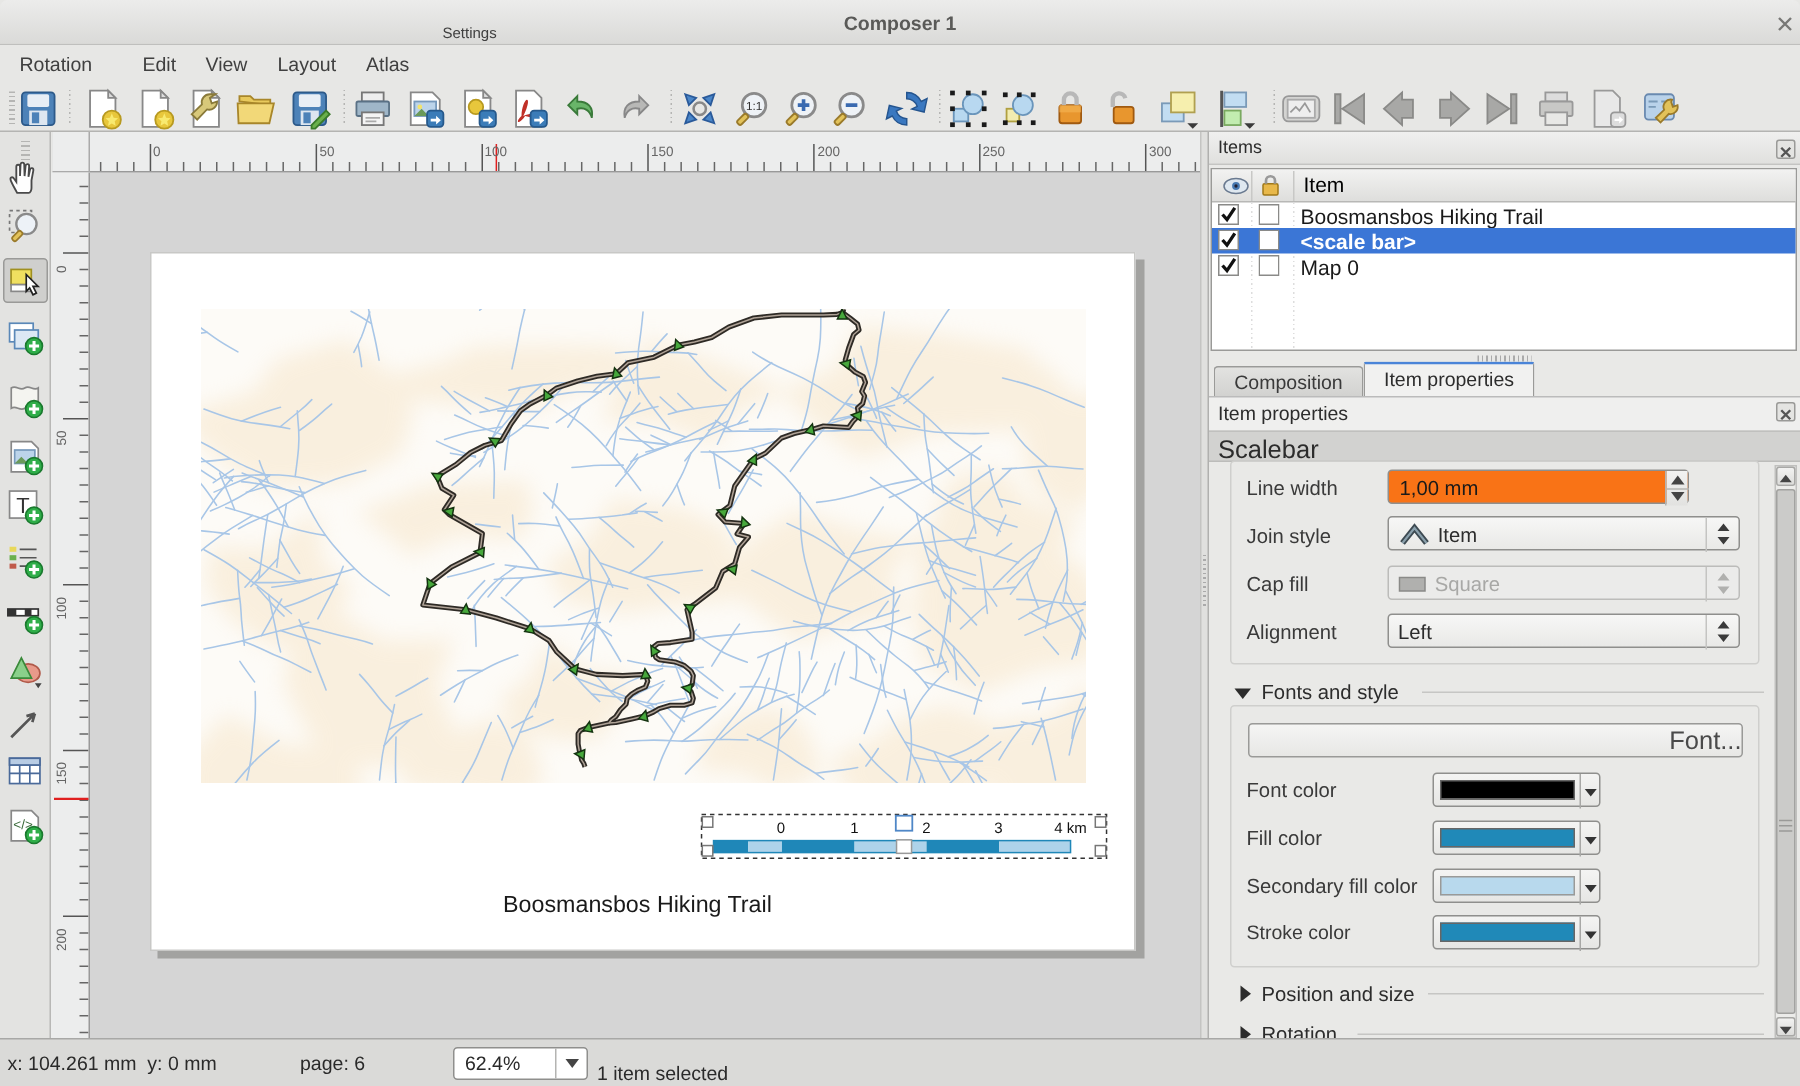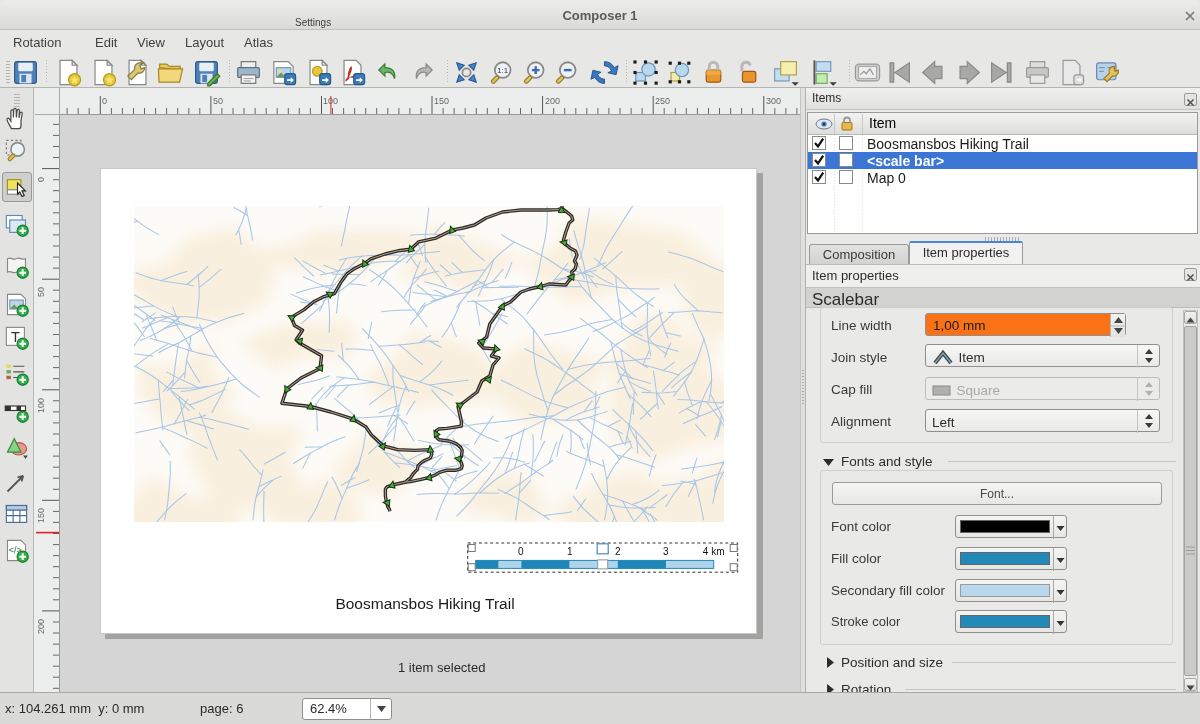--- a/index.html
+++ b/index.html
@@ -1021,21 +1021,21 @@
 <svg width="22" height="23">
           <path d="M11 4 l4 5 h-8z M11 18 l4-5 h-8z" fill="#3a3a3a"></path>
         </svg></div>
     </div>
     <svg width="14" height="12" style="position:absolute;left:822px;top:456px">
       <path d="M1 3 h11 l-5.5 7z" fill="#2c2c2c"></path>
     </svg>
     <div style="position:absolute;left:841px;top:454px;font-size:13.5px;color:#2c2c2c">Fonts and style</div>
     <div style="position:absolute;left:948px;top:461px;width:228px;height:1px;background:#c6c6c4"></div>
     <div style="position:absolute;left:820px;top:470px;width:353px;height:175px;border:1px solid #cfcfcd;border-radius:3px"></div>
-    <div style="position:absolute;left:832px;top:482px;width:330px;height:23px;background:linear-gradient(#f5f5f4,#e7e7e5);border:1px solid #9a9a98;border-radius:3px;text-align:center;font-size:12px;color:#4a4a4a;line-height:22px">Font...</div>
+    <div style="position:absolute;left:832px;top:482px;width:330px;height:23px;background:linear-gradient(#f5f5f4,#e7e7e5);border:1px solid #9a9a98;border-radius:3px;text-align:right;font-size:17px;color:#4a4a4a;line-height:22px">Font...</div>
     <div style="position:absolute;left:831px;top:519px;font-size:13.5px;color:#3a3a3a">Font color</div>
     <div style="position:absolute;left:955px;top:515px;width:112px;height:23px;background:linear-gradient(#f4f4f3,#e6e6e4);border:1px solid #8f8f8d;border-radius:3px">
 <div style="position:absolute;left:4px;top:4px;right:16px;bottom:4px;background:#000;border:1px solid #666"></div>
 <div style="position:absolute;right:0;top:0;width:13px;height:23px;border-left:1px solid #a8a8a6"><svg width="13" height="23">
           <path d="M2.5 10 h8 l-4 5z" fill="#333"></path>
         </svg></div>
     </div>
     <div style="position:absolute;left:831px;top:551px;font-size:13.5px;color:#3a3a3a">Fill color</div>
     <div style="position:absolute;left:955px;top:547px;width:112px;height:23px;background:linear-gradient(#f4f4f3,#e6e6e4);border:1px solid #8f8f8d;border-radius:3px">
 <div style="position:absolute;left:4px;top:4px;right:16px;bottom:4px;background:#2089b8;border:1px solid #666"></div>
@@ -1081,13 +1081,13 @@
 
   <div style="position:absolute;left:0;top:692px;width:1200px;height:32px;background:#dadad8;border-top:1px solid #a8a8a6"></div>
   <div style="position:absolute;left:5px;top:701px;font-size:13px;color:#2a2a2a">x: 104.261 mm&nbsp;&nbsp;y: 0 mm</div>
   <div style="position:absolute;left:200px;top:701px;font-size:13px;color:#2a2a2a">page: 6</div>
   <div style="position:absolute;left:302px;top:698px;width:90px;height:22px;background:#fff;border:1px solid #8f8f8d;border-radius:3px">
     <div style="position:absolute;left:7px;top:2px;font-size:13px;color:#2a2a2a">62.4%</div>
     <div style="position:absolute;right:0;top:0;width:21px;height:20px;border-left:1px solid #b4b4b2"><svg width="21" height="20">
           <path d="M10.5 13 l-4.5-6 h9z" fill="#444"></path>
         </svg></div>
   </div>
-  <div style="position:absolute;left:398px;top:660px;font-size:13px;color:#2a2a2a">1 item selected</div>
+  <div style="position:absolute;left:398px;top:708px;font-size:13px;color:#2a2a2a">1 item selected</div>
 </div>
 </body></html>

